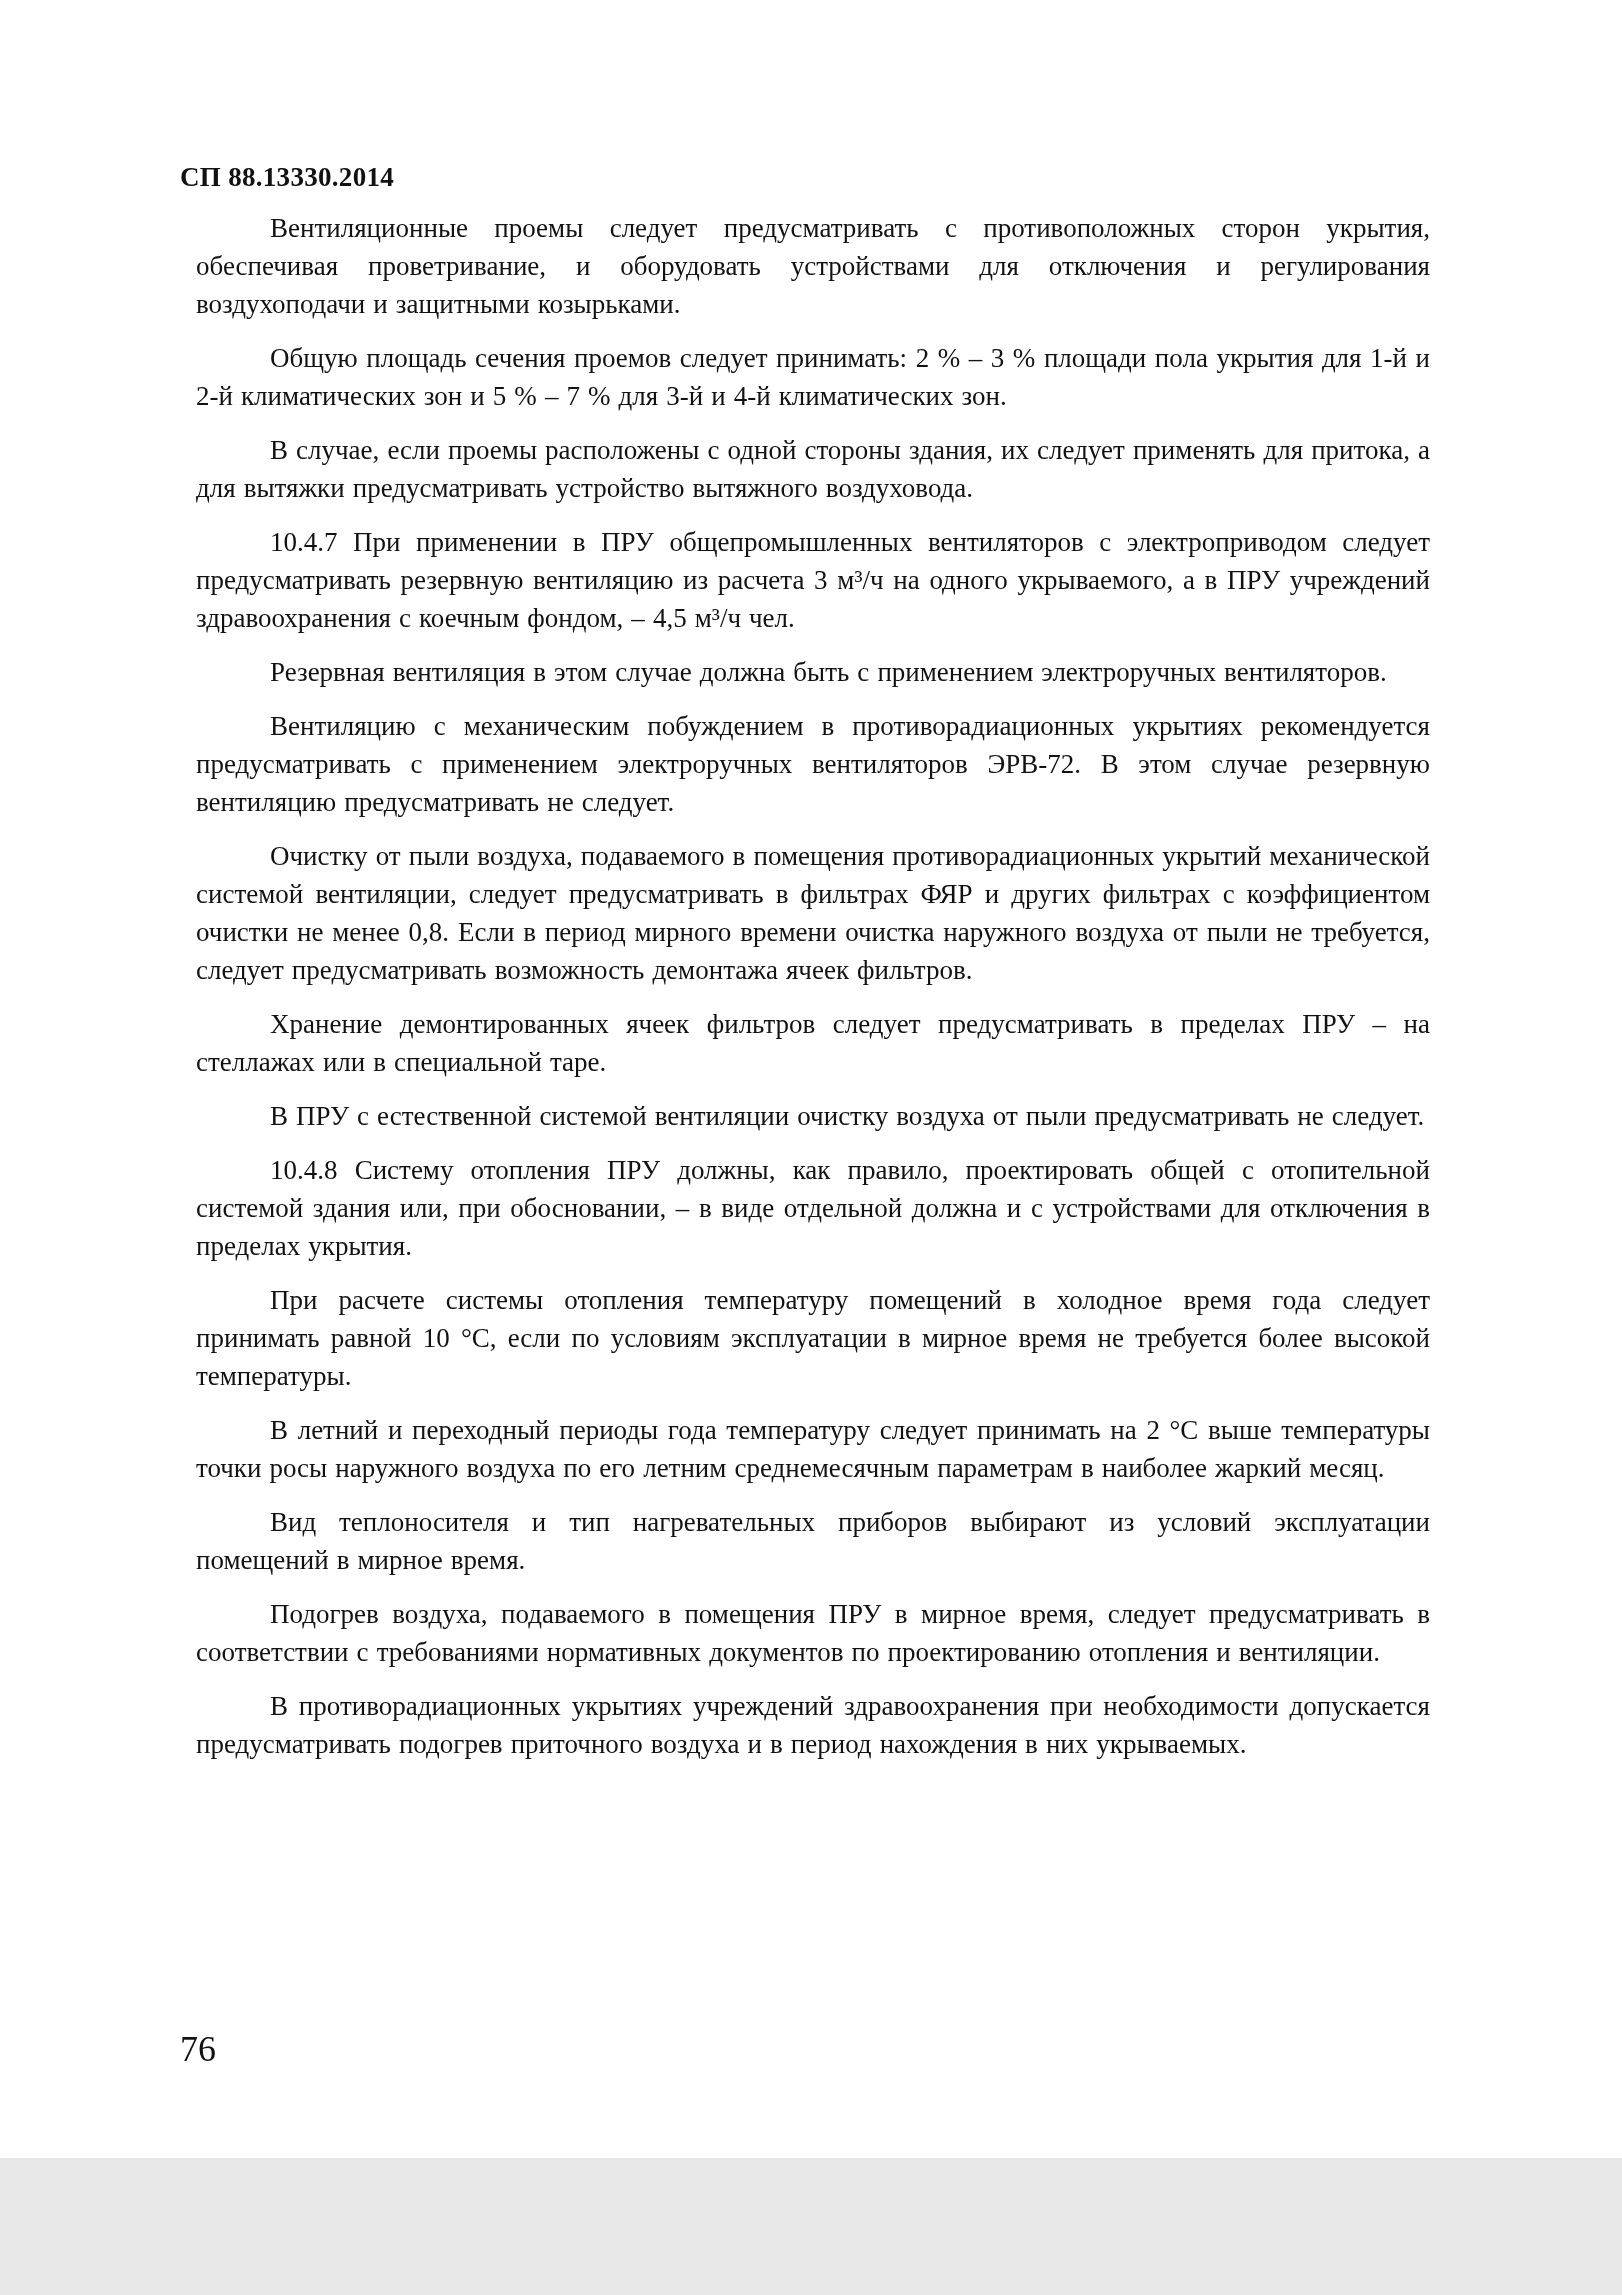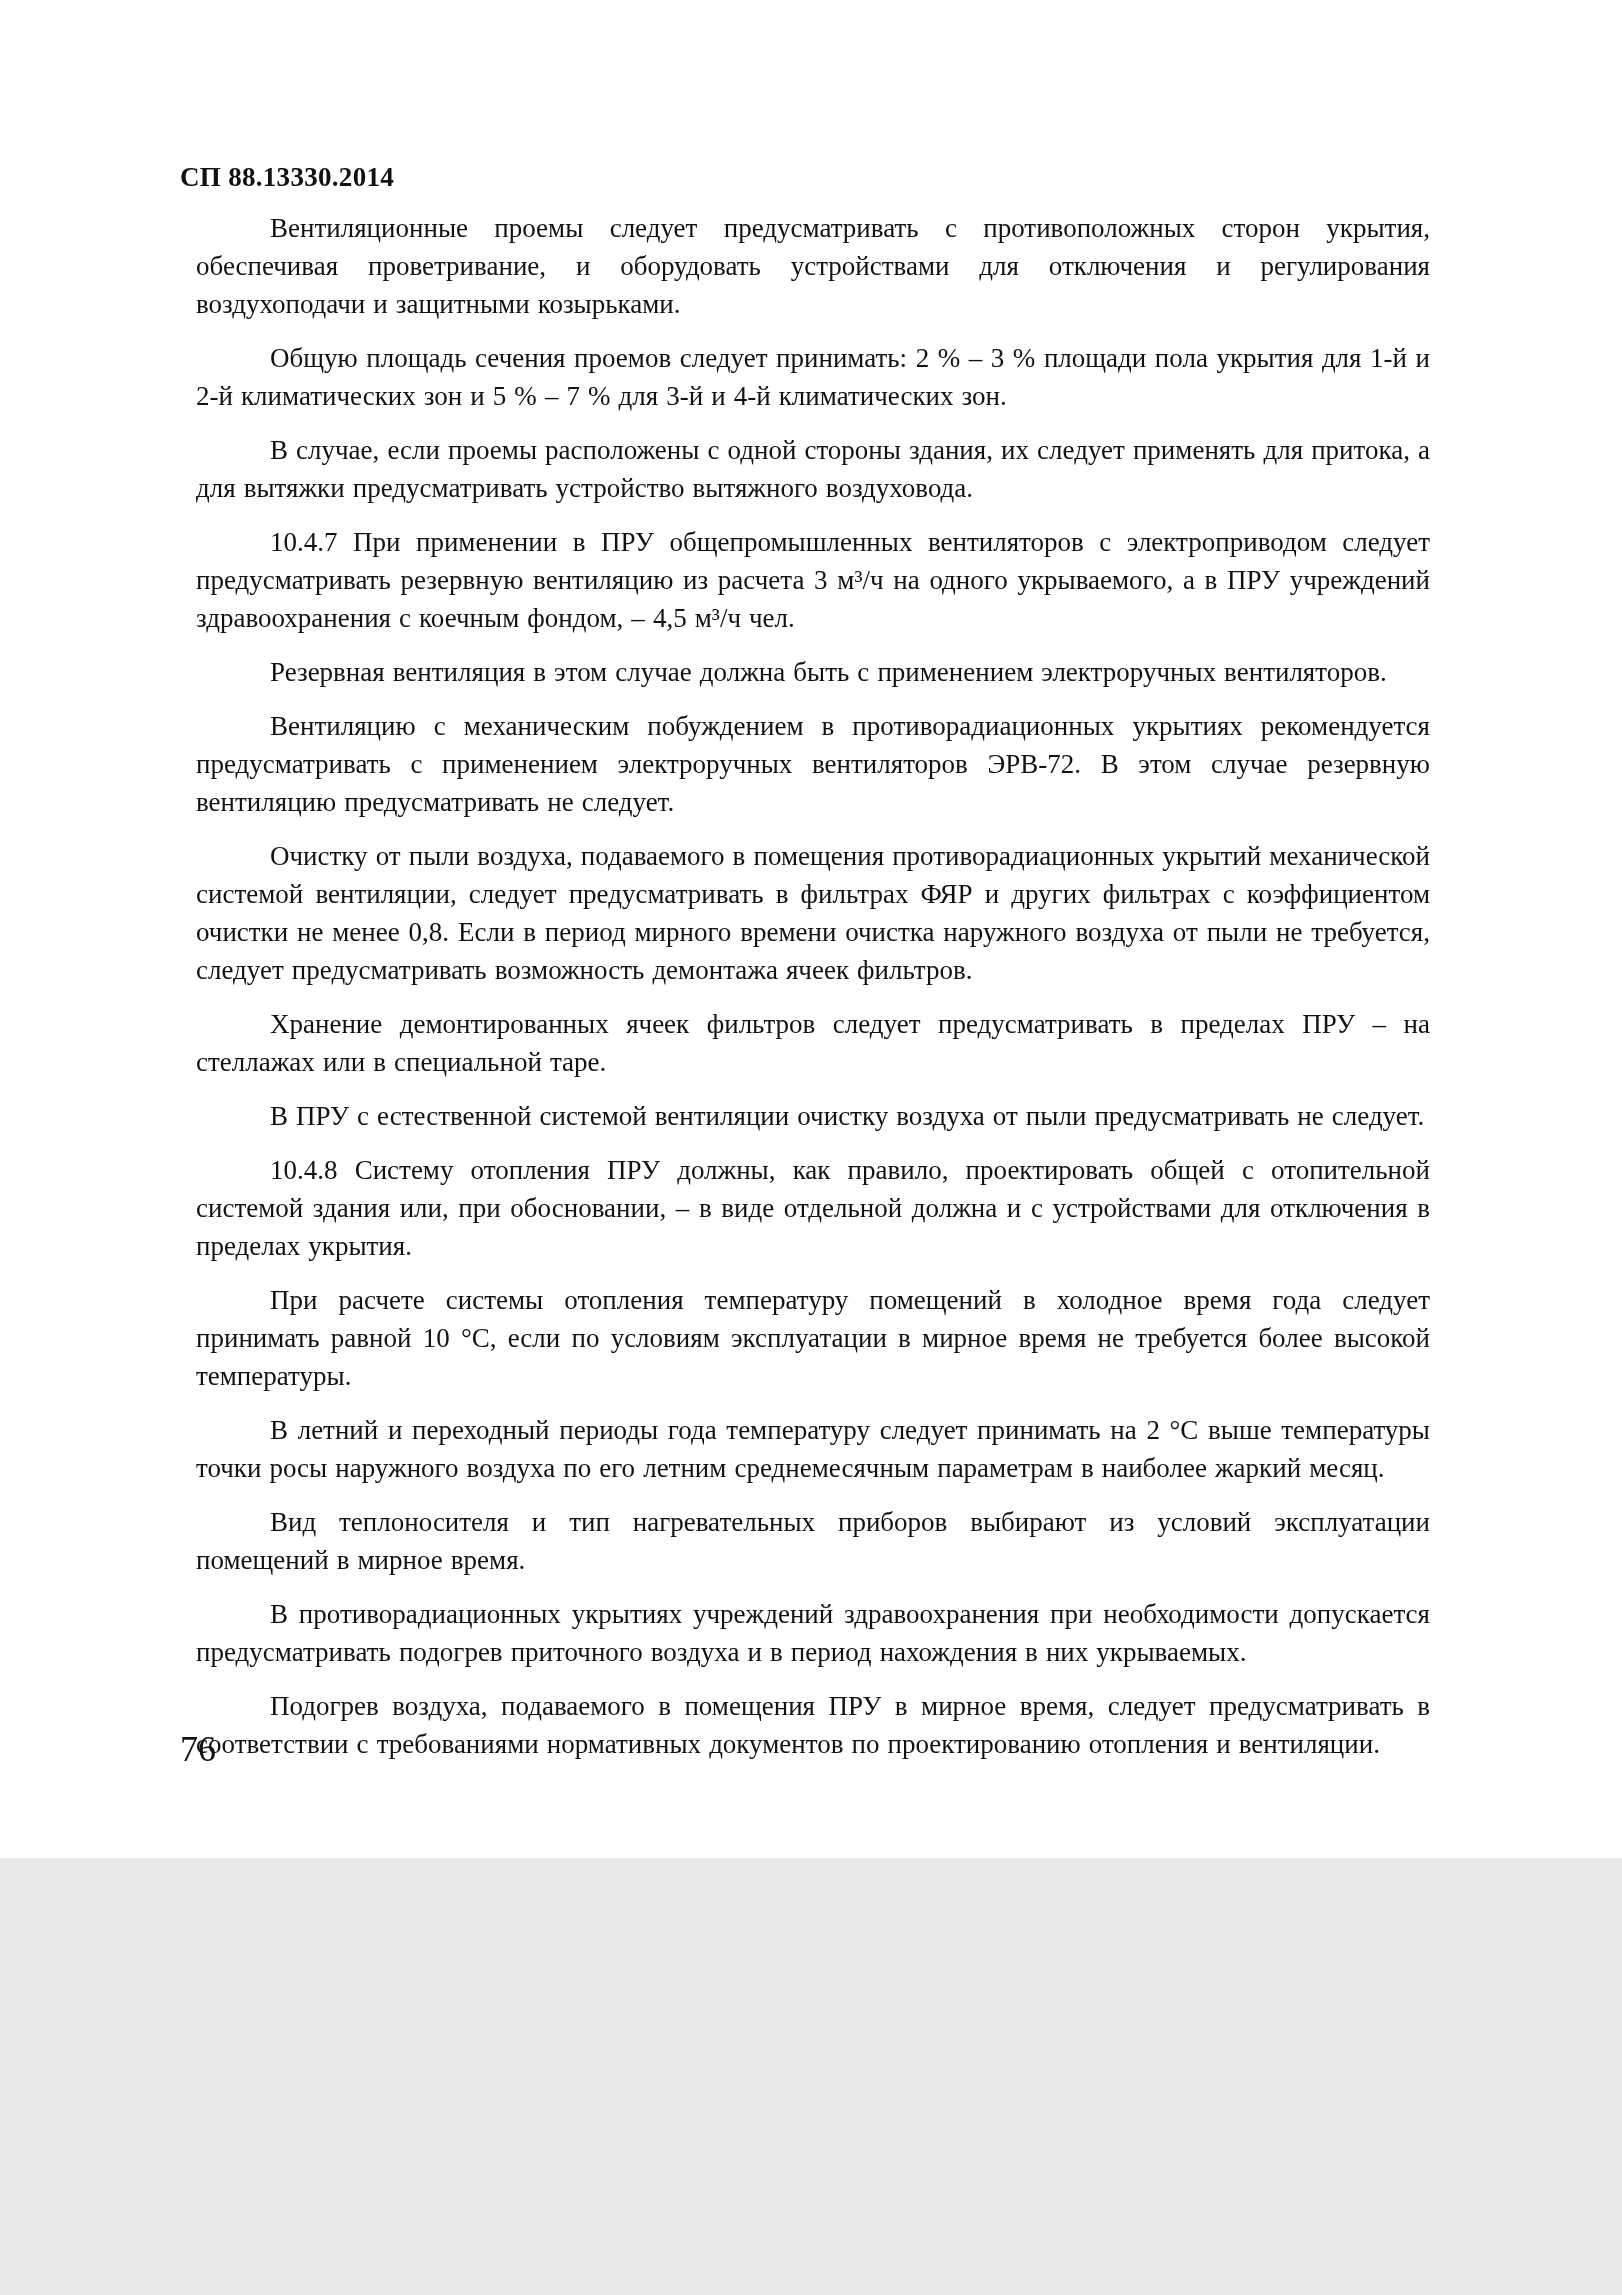--- a/index.html
+++ b/index.html
@@ -3,21 +3,21 @@
 <meta charset="utf-8">
 <style>
   html, body {
     margin: 0;
     padding: 0;
     background: #e8e8e8;
   }
   .page {
     position: relative;
     width: 1623px;
-    height: 1858px;
+    height: 2158px;
     margin: 0 auto;
     background: #ffffff;
     box-sizing: border-box;
     padding: 161px 177px 0 180px;
     font-family: "Liberation Serif", "DejaVu Serif", serif;
     color: #121212;
   }
   .doc-header {
     font-weight: bold;
     font-size: 27px;
@@ -54,20 +54,20 @@
     <p>10.4.7 При применении в ПРУ общепромышленных вентиляторов с электроприводом следует предусматривать резервную вентиляцию из расчета 3 м³/ч на одного укрываемого, а в ПРУ учреждений здравоохранения с коечным фондом, – 4,5 м³/ч чел.</p>
     <p>Резервная вентиляция в этом случае должна быть с применением электроручных вентиляторов.</p>
     <p>Вентиляцию с механическим побуждением в противорадиационных укрытиях рекомендуется предусматривать с применением электроручных вентиляторов ЭРВ-72. В этом случае резервную вентиляцию предусматривать не следует.</p>
     <p>Очистку от пыли воздуха, подаваемого в помещения противорадиационных укрытий механической системой вентиляции, следует предусматривать в фильтрах ФЯР и других фильтрах с коэффициентом очистки не менее 0,8. Если в период мирного времени очистка наружного воздуха от пыли не требуется, следует предусматривать возможность демонтажа ячеек фильтров.</p>
     <p>Хранение демонтированных ячеек фильтров следует предусматривать в пределах ПРУ – на стеллажах или в специальной таре.</p>
     <p>В ПРУ с естественной системой вентиляции очистку воздуха от пыли предусматривать не следует.</p>
     <p>10.4.8 Систему отопления ПРУ должны, как правило, проектировать общей с отопительной системой здания или, при обосновании, – в виде отдельной должна и с устройствами для отключения в пределах укрытия.</p>
     <p>При расчете системы отопления температуру помещений в холодное время года следует принимать равной 10 °С, если по условиям эксплуатации в мирное время не требуется более высокой температуры.</p>
     <p>В летний и переходный периоды года температуру следует принимать на 2 °С выше температуры точки росы наружного воздуха по его летним среднемесячным параметрам в наиболее жаркий месяц.</p>
     <p>Вид теплоносителя и тип нагревательных приборов выбирают из условий эксплуатации помещений в мирное время.</p>
+    <p>Подогрев воздуха, подаваемого в помещения ПРУ в мирное время, следует предусматривать в соответствии с требованиями нормативных документов по проектированию отопления и вентиляции.</p>
     <p>В противорадиационных укрытиях учреждений здравоохранения при необходимости допускается предусматривать подогрев приточного воздуха и в период нахождения в них укрываемых.</p>
-    <p>Подогрев воздуха, подаваемого в помещения ПРУ в мирное время, следует предусматривать в соответствии с требованиями нормативных документов по проектированию отопления и вентиляции.</p>
   </div>
 
   <div class="page-number">76</div>
 
 </div>
 
 
 </body></html>

